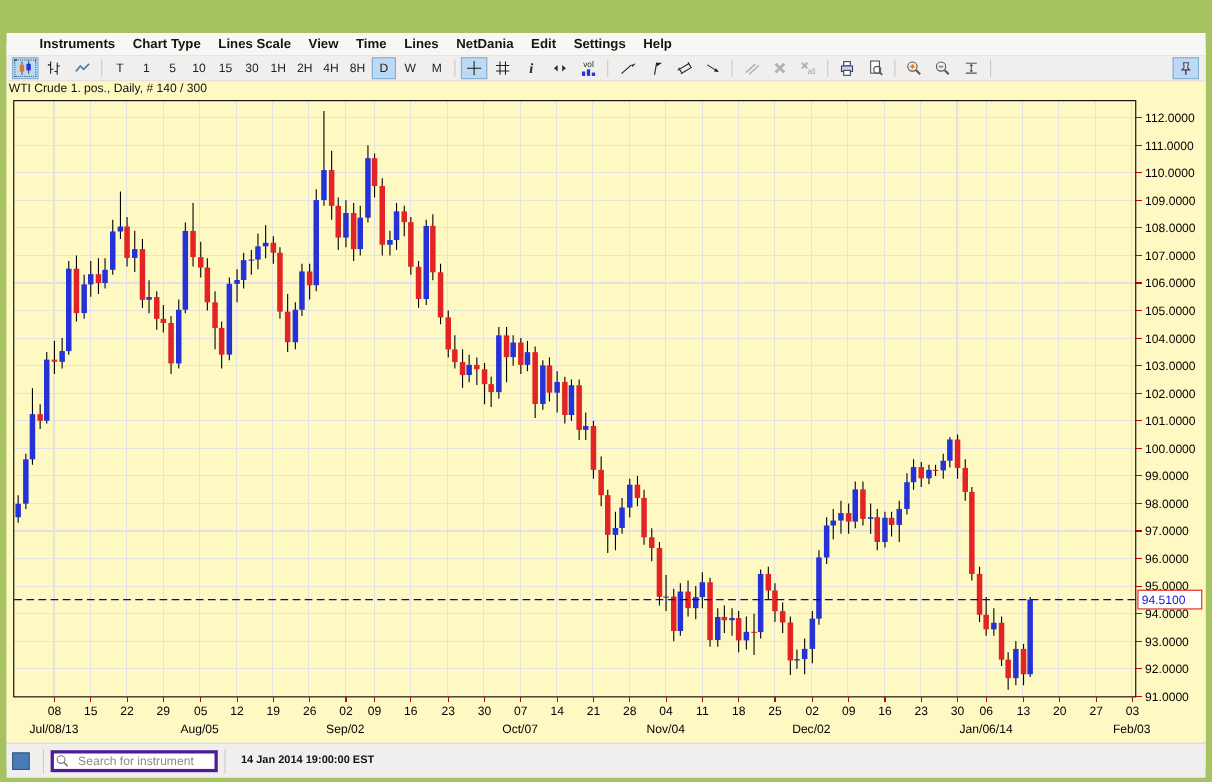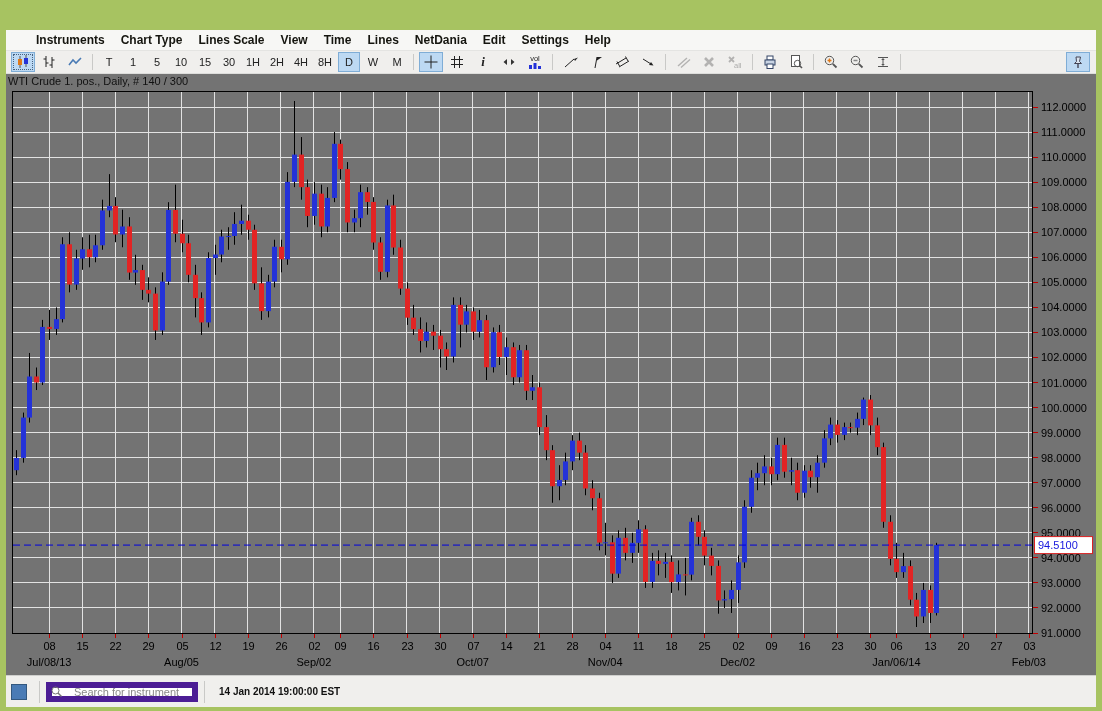--- a/index.html
+++ b/index.html
@@ -22,29 +22,29 @@
   .toolbar{height:22px;background:#f0efed;display:flex;align-items:center;padding-left:4px;border-bottom:1px solid #dddddb;}
   .tool-btn{min-width:18px;height:18px;display:flex;align-items:center;justify-content:center;margin:0 1px;font-size:11px;color:#222;border:1px solid transparent;padding:0 2px;}
   .tool-btn.tf{min-width:16px;}
   .tool-btn.selected{background:#bdd9f3;border:1px solid #7fadd6;}
   .tool-btn.focused{outline:1px dotted #46627e;outline-offset:-3px;}
   .tool-btn.disabled{opacity:.5;}
   .tb-sep{width:1px;height:16px;background:#c9c9c7;margin:0 4px;}
   .tb-right{margin-left:auto;margin-right:6px;}
   .tool-btn svg{display:block;}
   
-  .chartpage{position:relative;height:601px;background:#737373;}
+  .chartpage{position:relative;height:601px;background:#fef9c3;}
   .chart-label{position:absolute;left:2px;top:1px;font-size:11px;color:#111;z-index:2;}
   #chart-svg{position:absolute;left:0;top:0;font-family:"Liberation Sans","DejaVu Sans",sans-serif;}
   
   .statusbar{height:31px;background:#f0efed;border-top:1px solid #cfcfcd;display:flex;align-items:center;}
   .status-square{width:14px;height:14px;background:#4a7bb5;border:1px solid #33587f;margin:0 6px 0 5px;}
   .status-sep{width:1px;height:22px;background:#c9c9c7;margin:0 6px;}
   .search-wrap{position:relative;width:152px;height:20px;}
-  .search-wrap input{width:100%;height:100%;box-sizing:border-box;border:6px solid #4c1d95;background:#fff;font-size:11px;padding:0 4px 0 22px;color:#333;font-family:inherit;}
+  .search-wrap input{width:100%;height:100%;box-sizing:border-box;border:3px solid #4c1d95;background:#fff;font-size:11px;padding:0 4px 0 22px;color:#333;font-family:inherit;}
   .search-wrap input::placeholder{color:#8a8a88;}
   .search-glyph{position:absolute;left:4px;top:3px;}
   .timestamp{font-size:10px;font-weight:bold;color:#111;margin-left:8px;white-space:nowrap;}
 </style>
 </head>
 <body>
 
 <div class="frame">
 
 

